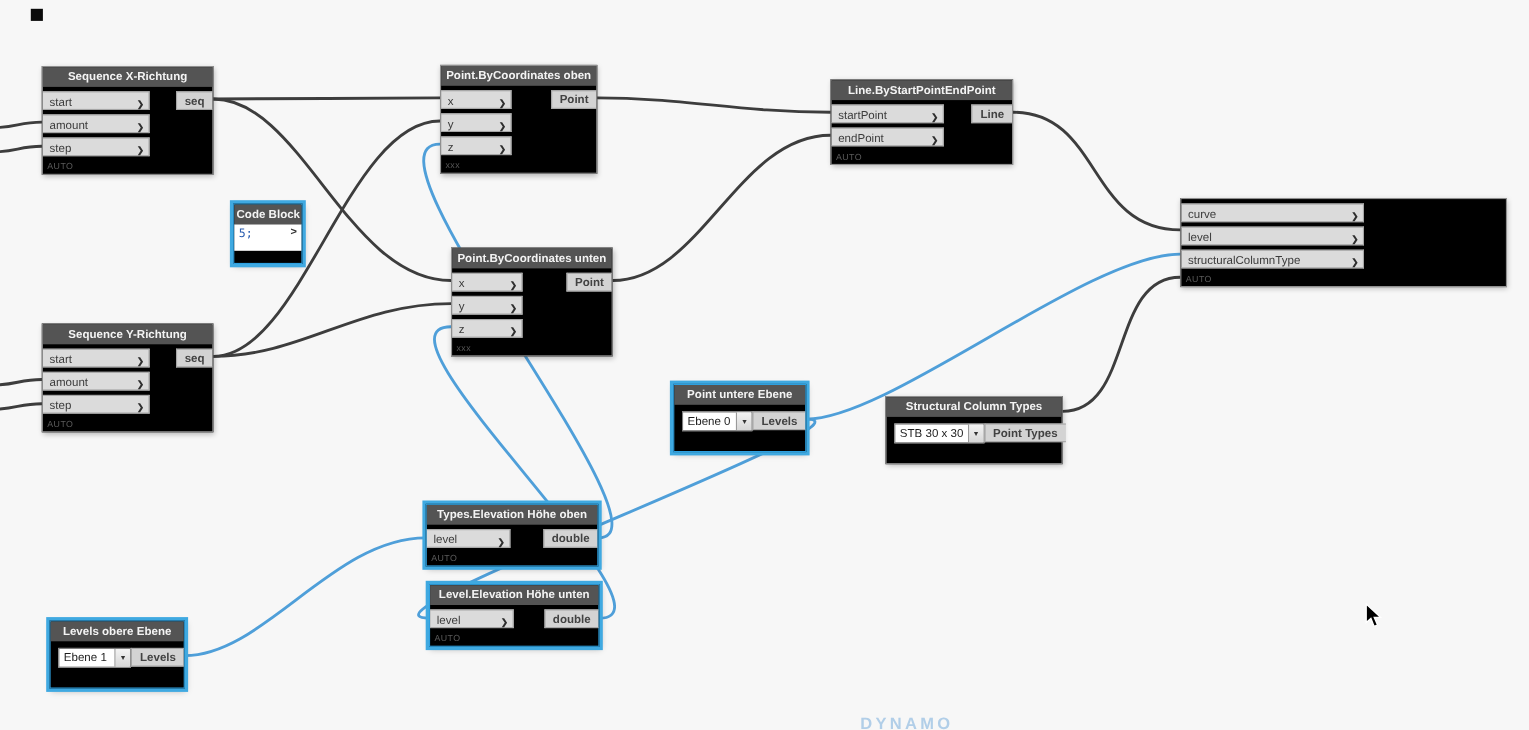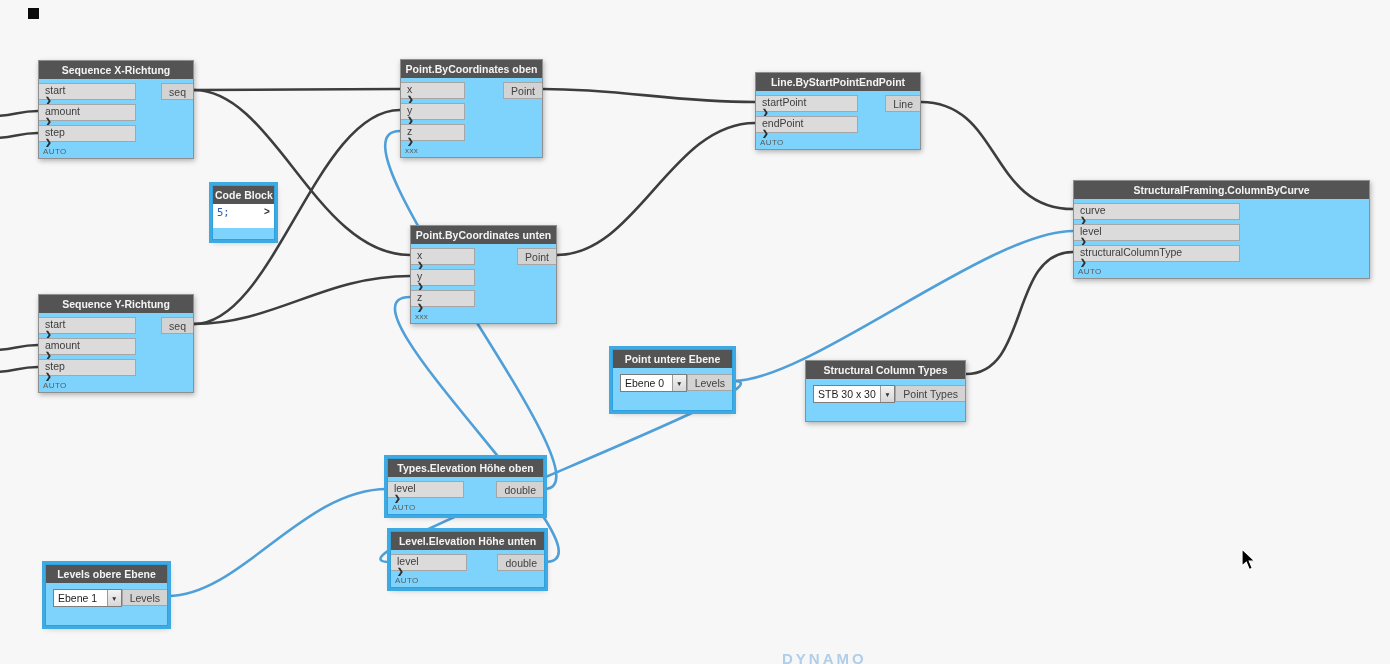--- a/index.html
+++ b/index.html
@@ -7,49 +7,48 @@
   body {
     width:1390px; height:664px; overflow:hidden; position:relative;
     background:#f7f7f7;
     font-family:"Liberation Sans", sans-serif;
   }
   #wires { position:absolute; left:0; top:0; z-index:1; }
   #wires path { fill:none; stroke-width:2.6px; stroke-linecap:round; }
 
   .node {
     position:absolute; z-index:2;
-    background:#7dd3fc; border:1px solid #8f8f8f;
+    background:#000000; border:1px solid #8f8f8f;
     box-shadow:1px 2px 5px rgba(0,0,0,.28);
     font-size:11px; color:#333;
   }
   .node.selected {
     border-color:#2da0e0;
     box-shadow:0 0 0 3px #3fa9e1, 1px 2px 6px rgba(0,0,0,.28);
   }
   .title {
     height:18px; line-height:18px; background:#545454; color:#f4f4f4;
     font-weight:bold; font-size:10.5px; text-align:center;
     white-space:nowrap; overflow:hidden; padding:0 2px;
   }
   .body { display:flex; justify-content:space-between; padding:4px 0 3px; }
   .in-col { display:flex; flex-direction:column; gap:4px; }
   .port {
     width:var(--inw,90px); height:17px; background:#dbdbdb;
     border:1px solid #a6a6a6; border-left:none;
-    display:flex; align-items:flex-start; justify-content:space-between;
+    display:flex; align-items:flex-end; justify-content:space-between;
     padding:0 4px 0 6px;
-    flex-direction:column;
   }
   .plabel { font-size:10.5px; color:#3c3c3c; white-space:nowrap; }
   .chev { font-size:8px; color:#2e2e2e; font-weight:bold; }
   .out-col { display:flex; flex-direction:column; gap:4px; align-items:flex-end; }
   .outport {
     height:17px; background:#d3d3d3; border:1px solid #a6a6a6; border-right:none;
     display:flex; align-items:center; padding:0 7px;
-    font-size:10.5px; color:#424242; white-space:nowrap;
+    font-size:10.5px; color:#424242; white-space:nowrap;font-weight:bold;
   }
   .footer { height:13px; display:flex; align-items:center; justify-content:flex-start; padding:0 4px; }
   .lacing { font-size:8px; color:#5a5a5a; letter-spacing:.4px; }
 
   .dd { padding:6px 0 2px 7px; align-items:flex-start; }
   .combo { display:flex; height:18px; background:#ffffff; border:1px solid #7d7d7d; align-items:stretch; }
   .combo-text { padding:0 4px; font-size:10.5px; color:#1d1d1d; display:flex; align-items:center; white-space:nowrap; overflow:hidden; flex:1; }
   .combo-btn { width:14px; background:linear-gradient(#f3f3f3,#d7d7d7); border-left:1px solid #9a9a9a;
     display:flex; align-items:center; justify-content:center; font-size:6.5px; color:#333; }
   .dd-footer { height:16px; }
@@ -222,21 +221,20 @@
     <div class="out-col">
       <div class="outport">Line</div>
     </div>
   </div>
   <div class="footer">
     <span class="lacing">AUTO</span>
   </div>
 </div>
 
 <div class="node" style="left:1073px;top:180px;width:297px;--inw:166px">
-  <div class="title">StructuralFraming.ColumnByCurve</div>
   <div class="body">
     <div class="in-col">
       <div class="port">
         <span class="plabel">curve</span>
         <span class="chev">❯</span>
       </div>
       <div class="port">
         <span class="plabel">level</span>
         <span class="chev">❯</span>
       </div>

